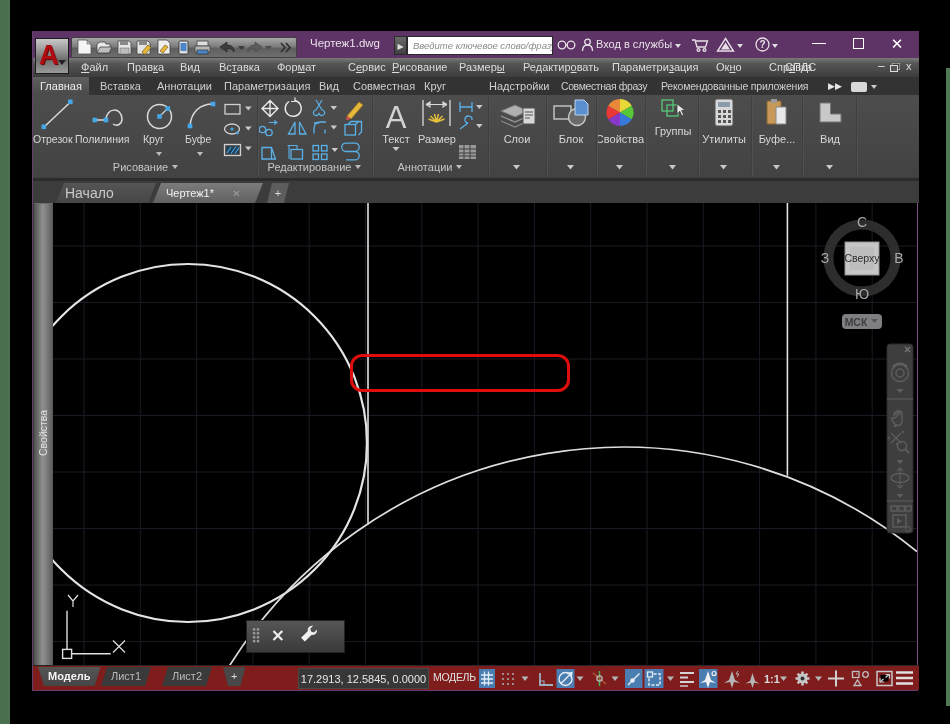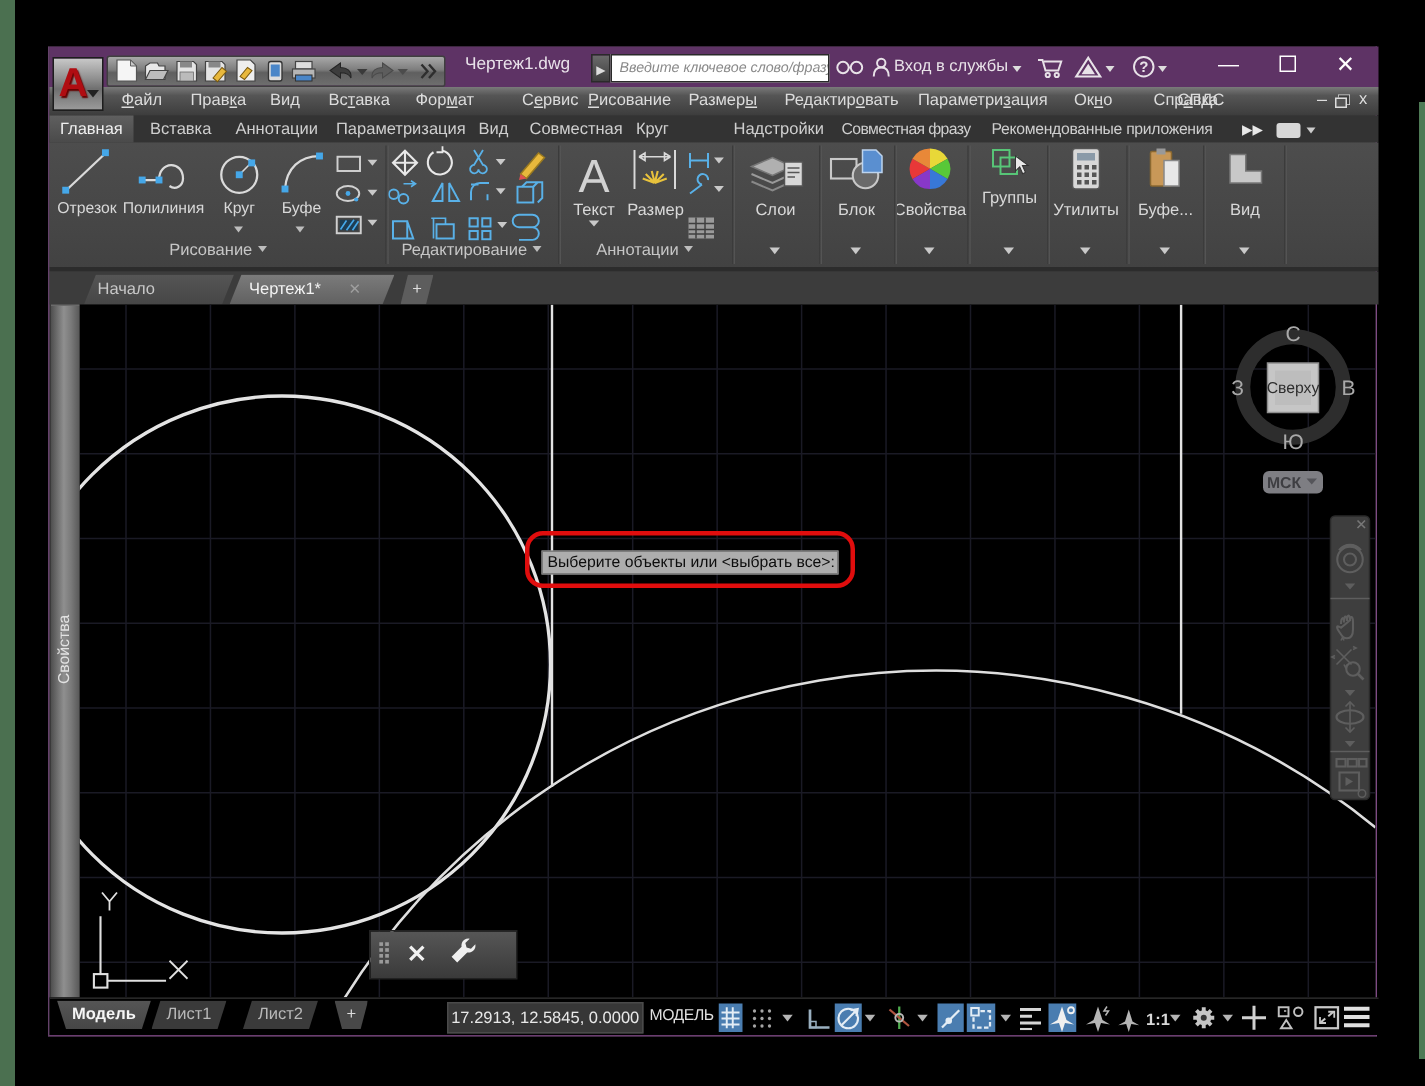--- a/index.html
+++ b/index.html
@@ -28,37 +28,37 @@
 
 #rtabs{left:0;top:46px;width:886px;height:18px;background:#333;color:#cfcfcf;font-size:11px;}
 #rtabs span{position:absolute;top:3px;}
 #rtabs .act{background:linear-gradient(180deg,#5f5f5f,#4a4a4a);color:#f0f0f0;top:0px;padding:3px 7px 3px 7px;height:18px;}
 
 #ribbon{left:0;top:64px;width:886px;height:86px;background:linear-gradient(180deg,#4d4d4d,#454545 75%,#424242);border-bottom:3px solid #2c2c2c;}
 .rsep{position:absolute;top:2px;height:79px;width:2px;background:linear-gradient(90deg,#353535,#5a5a5a);}
 .rlabel{position:absolute;top:66px;height:15px;font-size:11px;color:#c6c6c6;text-align:center;}
 .rlabel .da{display:inline-block;margin-left:4px;}
 .da{width:0;height:0;border:3px solid transparent;border-top:4px solid #bdbdbd;display:inline-block;vertical-align:middle;}
-.rtxt{position:absolute;font-size:10.5px;color:#d8d8d8;text-align:center;}
+.rtxt{position:absolute;font-size:10.5px;color:#d8d8d8;text-align:left;}
 
 #ftabs{left:0;top:150px;width:886px;height:22px;background:#3c3c3c;}
 .ftab{position:absolute;top:2px;height:20px;font-size:11px;color:#c8c8c8;text-align:center;line-height:20px;}
 
 #canvas{left:20px;top:172px;width:864px;height:462px;overflow:hidden;background:#000;}
 #props{left:1px;top:172px;width:19px;height:462px;background:linear-gradient(90deg,#4f4f4f,#8f8f8f 45%,#7a7a7a 70%,#585858);border-top:1px solid #6a6a6a;}
 #props .vt{position:absolute;left:3px;top:252px;color:#e2e2e2;font-size:10.5px;transform:rotate(-90deg);transform-origin:0 0;white-space:nowrap;}
 
 #redbox{left:317px;top:323px;width:220px;height:38px;border:3.5px solid #e00d0d;border-radius:12px;z-index:30;}
 #tip{left:328px;top:336px;width:198px;height:16px;background:#adadad;border:1px solid #7d7d7d;color:#0d0d0d;font-size:10.5px;line-height:15px;padding-left:3px;z-index:29;}
 
 #dock{left:213px;top:589px;height:33px;display:flex;z-index:40;}
 #dockh{width:99px;height:33px;background:linear-gradient(180deg,#565656,#3a3a3a);border:1px solid #222;display:flex;align-items:center;color:#e8e8e8;}
 #dockw{width:371px;height:32px;margin-top:1px;background:#fff;border:1px solid #888;display:flex;align-items:center;font-family:"Liberation Mono",monospace;font-size:12px;font-weight:bold;color:#111;}
 
-#sbar{left:0;top:634px;width:886px;height:25px;background:#000000;border-top:1px solid #272727;font-size:11px;color:#ccc;text-decoration:underline;}
+#sbar{left:0;top:634px;width:886px;height:25px;background:#7f1d1d;border-top:1px solid #272727;font-size:11px;color:#ccc;text-decoration:underline;}
 .ltab{position:absolute;top:1px;height:19px;line-height:19px;padding:0 10px;color:#b9b9b9;}
 #coords{position:absolute;left:265px;top:2px;width:131px;height:21px;line-height:21px;text-align:center;color:#e8e8e8;background:#373737;border:1px solid #4a4a4a;}
 </style></head>
 <body>
 <div id="stage">
   <div class="abs" id="greenL"></div>
   <div class="abs" id="greenR"></div>
   <div class="abs" id="win">
     <div class="abs" id="title">
       <div class="abs" id="alogo">
@@ -354,21 +354,21 @@
       <div class="rlabel" style="left:224px;width:115px;">Редактирование<span class="da"></span></div>
       <div class="rlabel" style="left:339px;width:116px;">Аннотации<span class="da"></span></div>
       <div class="rtxt" style="left:0px;top:38px;width:50px;">Отрезок</div>
       <div class="rtxt" style="left:42px;top:38px;width:68px;">Полилиния</div>
       <div class="rtxt" style="left:110px;top:38px;width:33px;">Круг</div>
       <div class="rtxt" style="left:152px;top:38px;width:32px;">Буфе</div>
       <div class="abs" style="left:123px;top:51px;"><span class="da"></span></div>
       <div class="abs" style="left:164px;top:51px;"><span class="da"></span></div>
     </div>
     <div class="abs" id="ftabs">
-      <div class="ftab" style="left:23px;width:100px;background:linear-gradient(180deg,#555,#464646);clip-path:polygon(8px 0,100% 0,calc(100% - 8px) 100%,0 100%);text-align:left;padding-left:9px;font-size:11px;">Начало</div>
+      <div class="ftab" style="left:23px;width:100px;background:linear-gradient(180deg,#555,#464646);clip-path:polygon(8px 0,100% 0,calc(100% - 8px) 100%,0 100%);text-align:left;padding-left:9px;font-size:14px;">Начало</div>
       <div class="ftab" style="left:120px;width:110px;background:linear-gradient(180deg,#7b7b7b,#616161);clip-path:polygon(8px 0,100% 0,calc(100% - 8px) 100%,0 100%);color:#f2f2f2;text-align:left;padding-left:13px;">Чертеж1*&nbsp;&nbsp;&nbsp;&nbsp;&nbsp;&nbsp;<span style="color:#9f9f9f;font-size:10px;">✕</span></div>
       <div class="ftab" style="left:234px;width:22px;background:#5d5d5d;clip-path:polygon(5px 0,100% 0,calc(100% - 5px) 100%,0 100%);color:#ddd;">+</div>
     </div>
     <div class="abs" id="canvas">
       <svg width="864" height="462" viewBox="0 0 864 462">
         <g stroke="#1a1a25" stroke-width="1">
           <path d="M31 0 V462 M87.3 0 V462 M143.6 0 V462 M199.9 0 V462 M256.2 0 V462 M312.5 0 V462 M368.8 0 V462 M425.1 0 V462 M481.4 0 V462 M537.7 0 V462 M594 0 V462 M650.3 0 V462 M706.6 0 V462 M762.9 0 V462 M819.2 0 V462"></path>
           <path d="M0 43 H864 M0 99.5 H864 M0 156 H864 M0 212.5 H864 M0 269 H864 M0 325.5 H864 M0 382 H864 M0 438.5 H864"></path>
         </g>
         <g fill="none" stroke="#d4d4d4">
@@ -422,21 +422,20 @@
             <rect x="838" y="303" width="6" height="5"></rect>
               <rect x="845.5" y="303" width="6" height="5"></rect>
               <rect x="853" y="303" width="5" height="5"></rect>
             <rect x="840" y="312" width="13" height="12"></rect>
               <path d="M844 315 l5 3 l-5 3 z" fill="#5e5e5e" stroke="none"></path>
             <circle cx="855" cy="326" r="2.5" stroke-width="1"></circle>
           </g>
         </g>
       </svg>
     </div>
-    <div class="abs" id="tip">Выберите объекты или &lt;выбрать все&gt;:</div>
     <div class="abs" id="redbox"></div>
     <div class="abs" id="dock">
       <div id="dockh">
         <svg width="99" height="33" viewBox="0 0 99 33">
           <g fill="#9a9a9a">
             <rect x="6" y="8" width="2.5" height="2.5"></rect>
               <rect x="10" y="8" width="2.5" height="2.5"></rect>
             <rect x="6" y="12" width="2.5" height="2.5"></rect>
               <rect x="10" y="12" width="2.5" height="2.5"></rect>
             <rect x="6" y="16" width="2.5" height="2.5"></rect>

